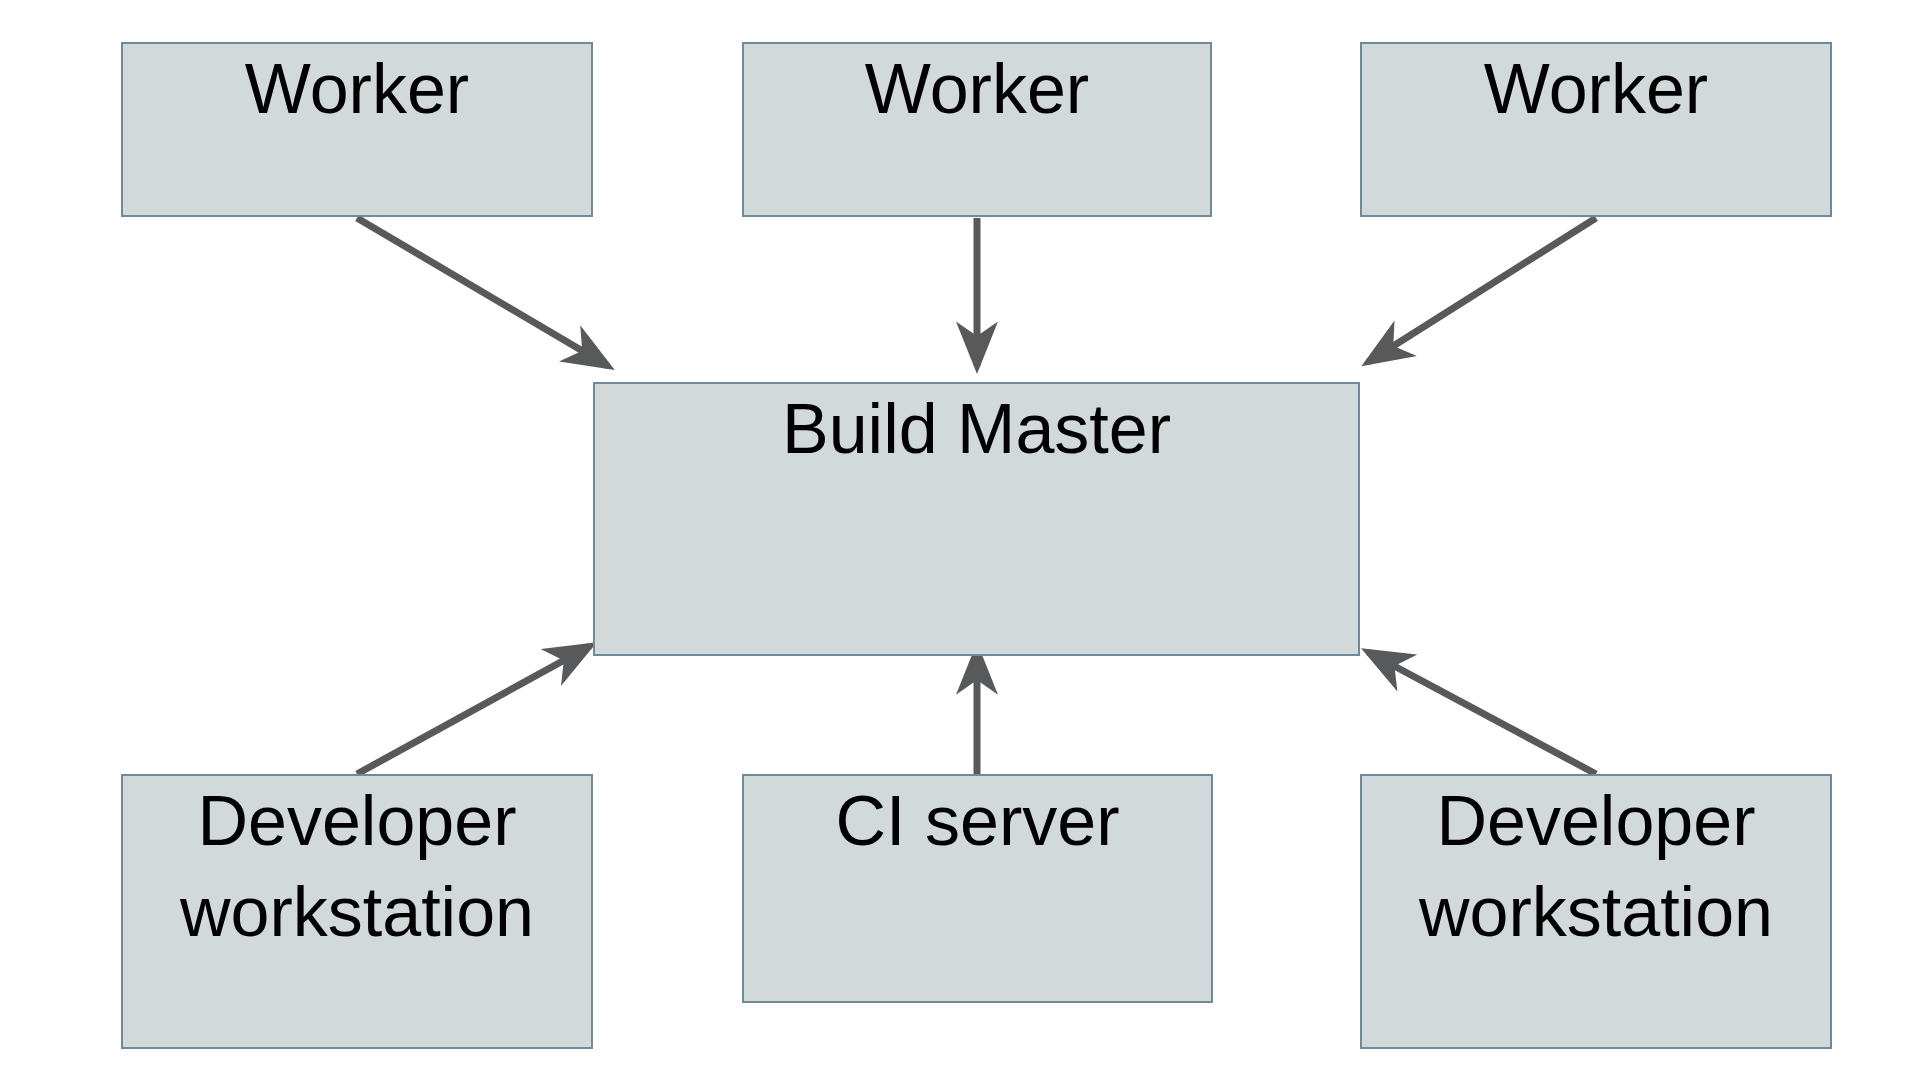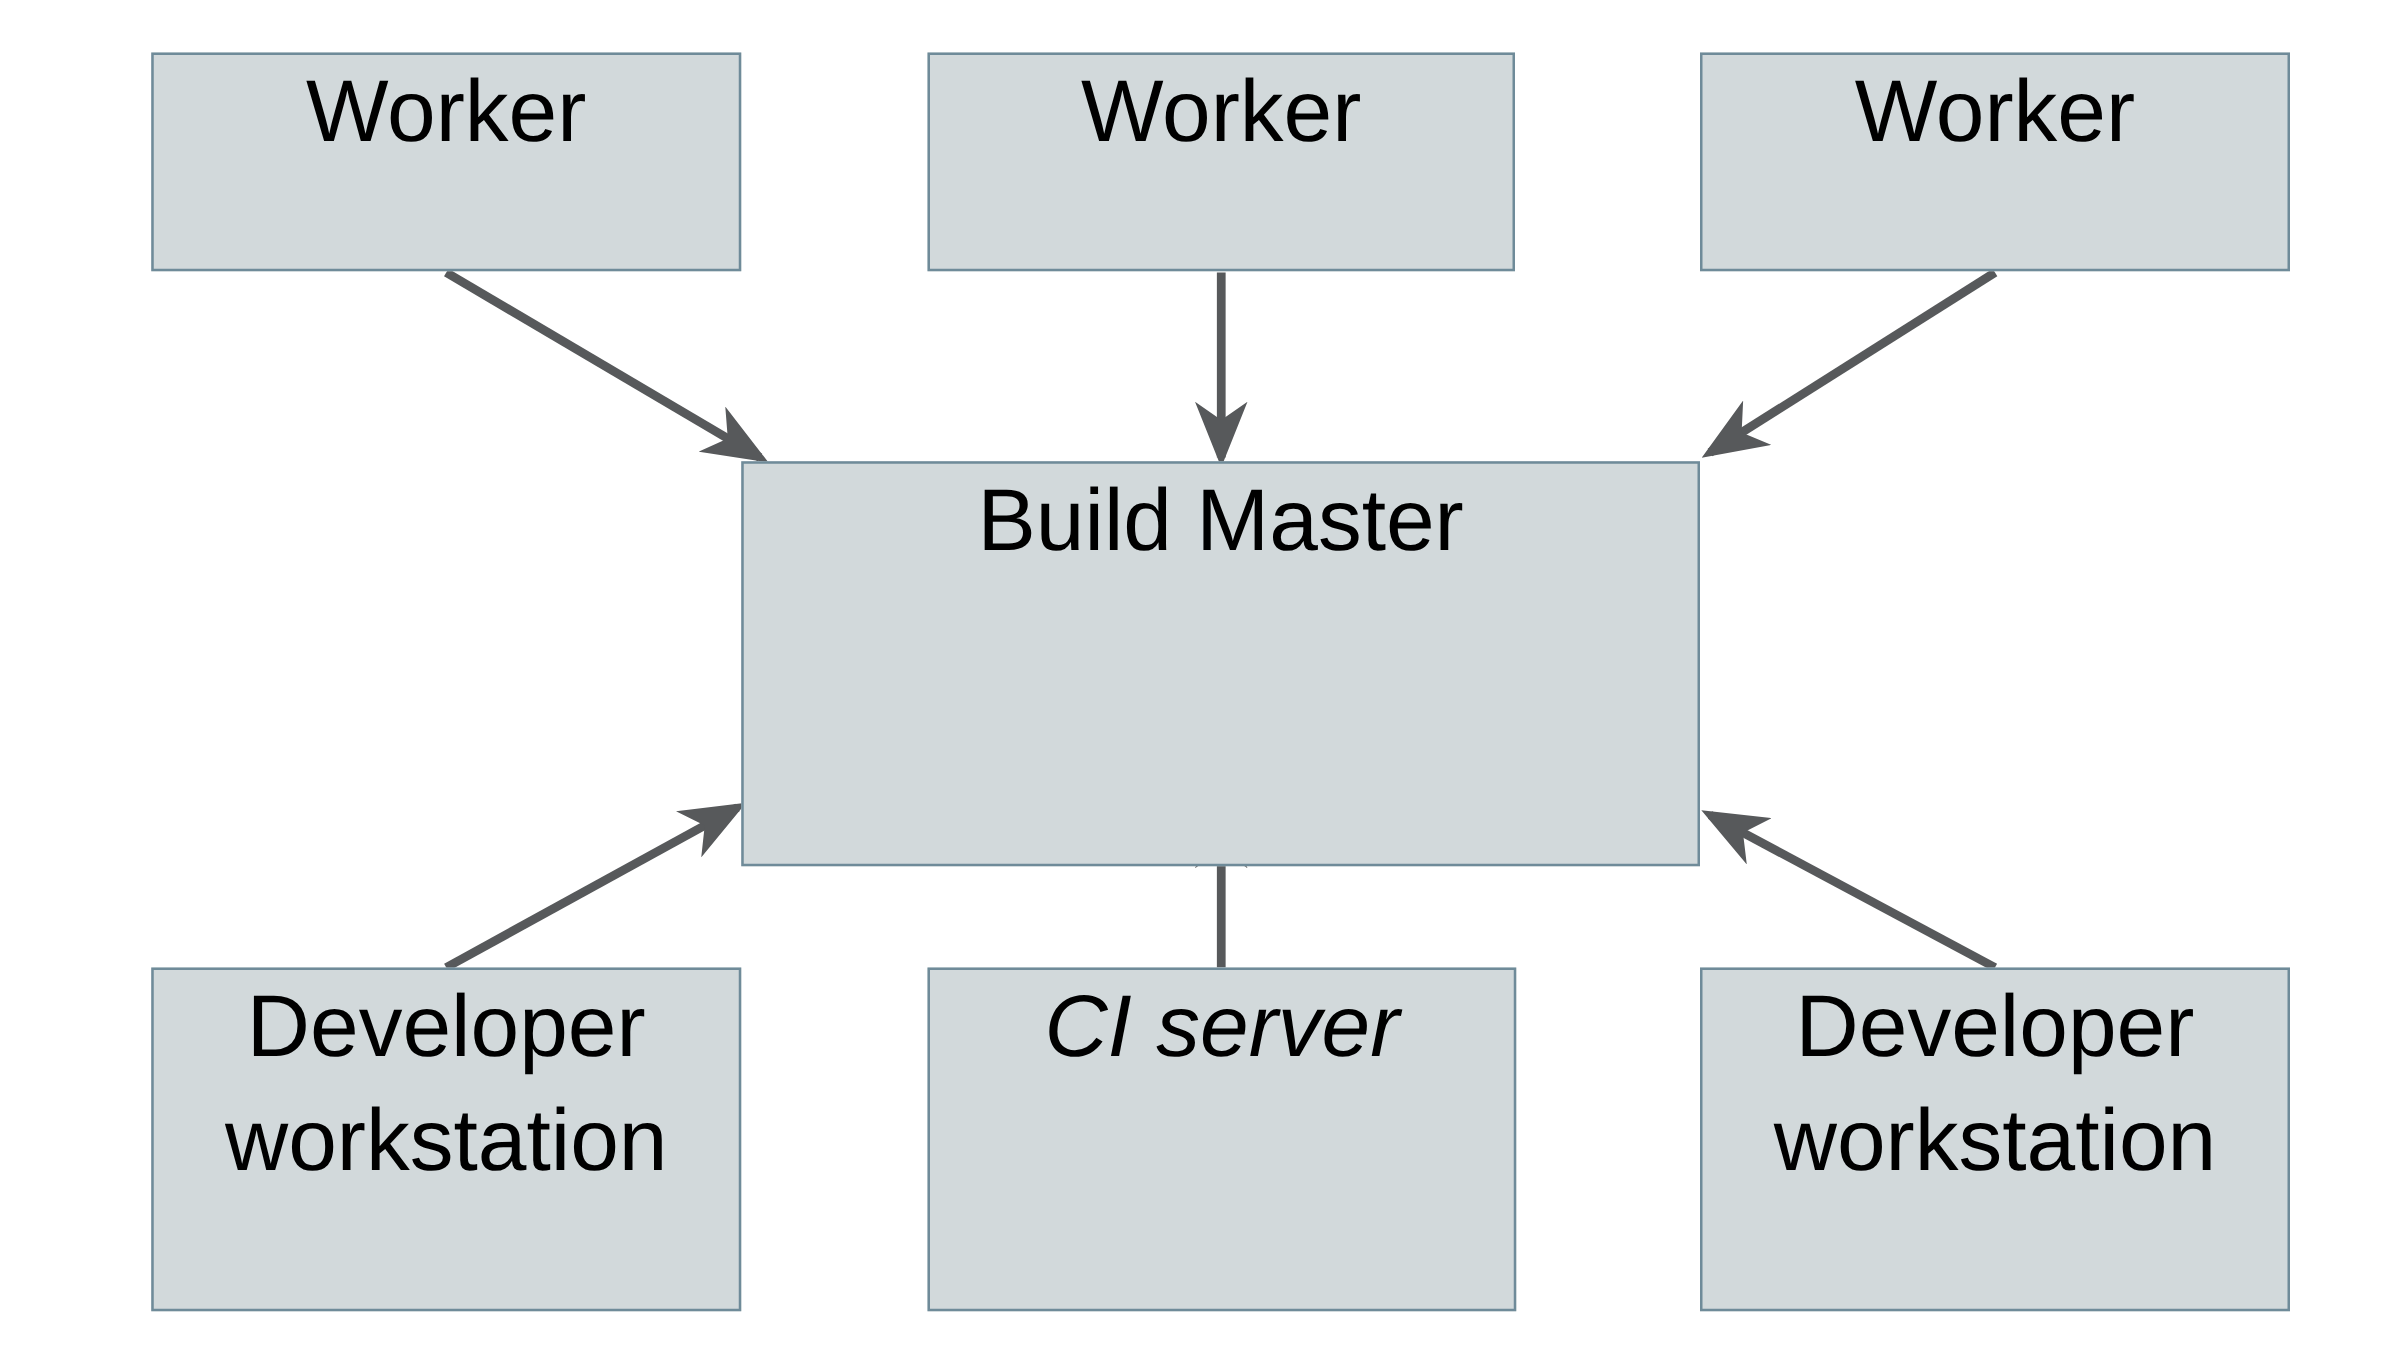--- a/index.html
+++ b/index.html
@@ -31,24 +31,24 @@
     color: var(--text);
     font-size: 70px;
     line-height: 1.3;
     font-weight: 400;
   }
   
   .n-worker-1 { left: 121px; top: 42px;  width: 472px; height: 175px; }
   .n-worker-2 { left: 742px; top: 42px;  width: 470px; height: 175px; }
   .n-worker-3 { left: 1360px; top: 42px; width: 472px; height: 175px; }
   
-  .n-build-master { left: 593px; top: 369px; width: 767px; height: 324px; }
+  .n-build-master { left: 593px; top: 382px; width: 767px; height: 274px; }
   
   .n-dev-left  { left: 121px;  top: 774px; width: 472px; height: 275px; }
-  .n-ci-server { left: 742px;  top: 774px; width: 471px; height: 275px; font-style: italic; }
+  .n-ci-server { left: 742px;  top: 774px; width: 471px; height: 229px; }
   .n-dev-right { left: 1360px; top: 774px; width: 472px; height: 275px; }
 
   .node .label { padding: 0 8px; }
 
   #arrows {
     position: absolute;
     left: 0; top: 0;
     width: 1910px; height: 1090px;
     pointer-events: none;
   }

